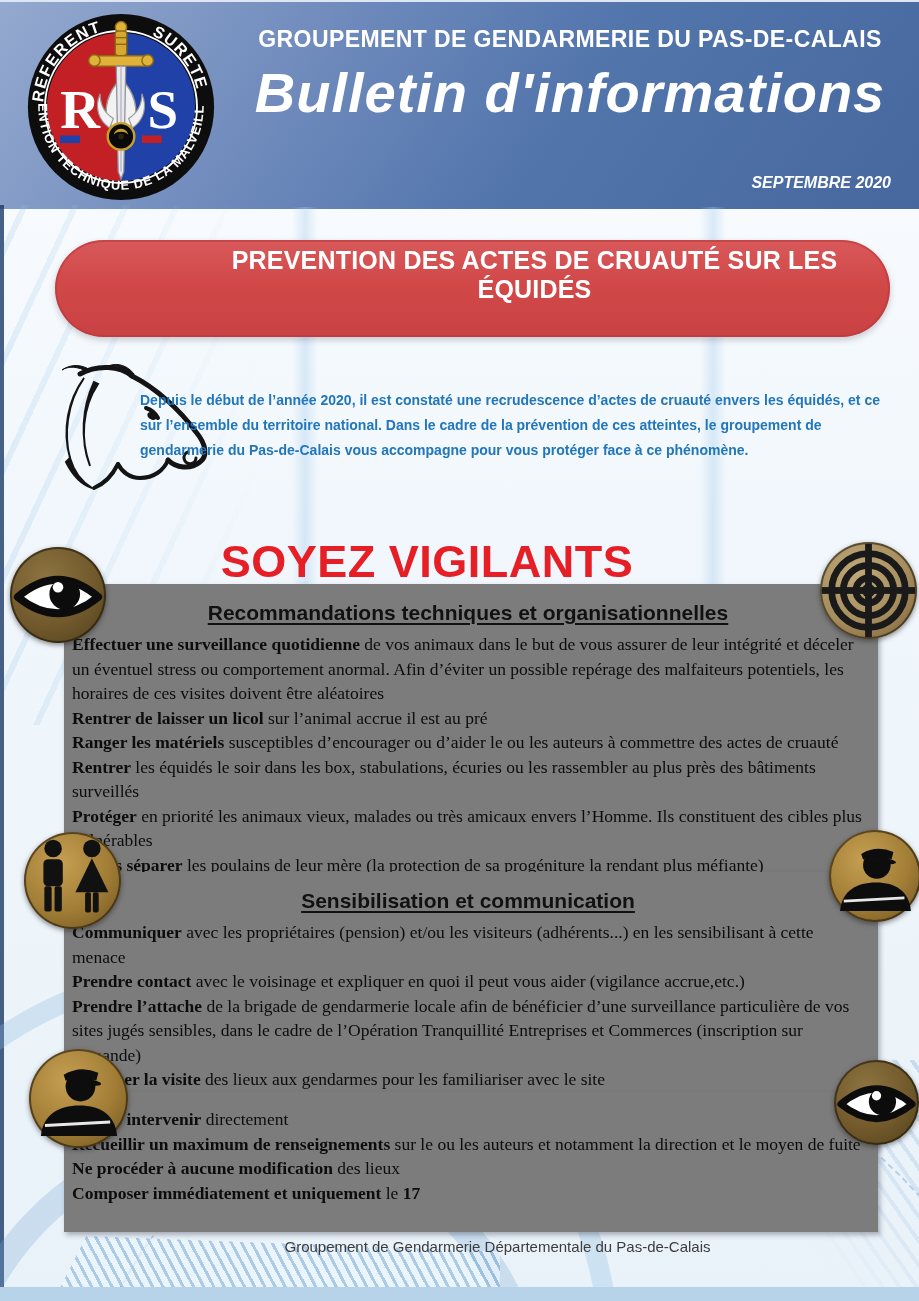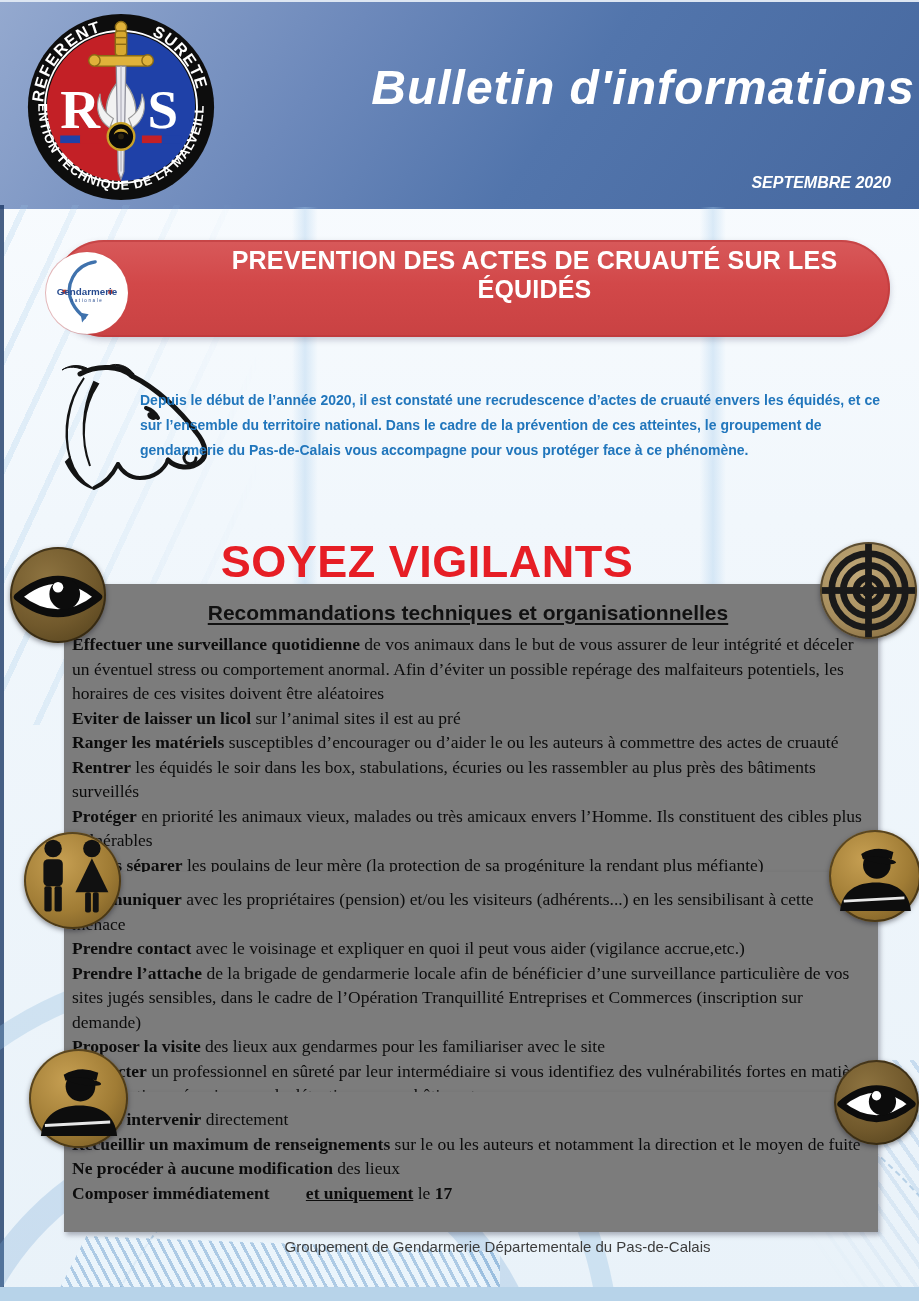--- a/index.html
+++ b/index.html
@@ -5,22 +5,22 @@
   html,body{margin:0;padding:0;background:#cfd6de;}
   .page{position:relative;width:919px;height:1301px;margin:0 auto;overflow:hidden;
         background:linear-gradient(180deg,#fbfdff 0%,#f1f7fc 40%,#e9f2f9 100%);
         font-family:"Liberation Sans",sans-serif;}
   
   .header{position:absolute;left:0;top:0;width:919px;height:207px;
           background:linear-gradient(125deg,#94a9cf 0%,#6d89bb 35%,#5275ac 60%,#46689f 100%);
           border-top:2px solid #dde6f2;}
   .org-title{position:absolute;left:240px;top:24px;width:660px;text-align:center;
              color:#fff;font-weight:bold;font-size:23px;letter-spacing:.4px;}
-  .bulletin-title{position:absolute;left:225px;top:58px;width:690px;text-align:right;
-             color:#fff;font-weight:bold;font-style:italic;font-size:48px;letter-spacing:1px;}
+  .bulletin-title{position:absolute;left:225px;top:58px;width:690px;text-align:center;
+             color:#fff;font-weight:bold;font-style:italic;font-size:56px;letter-spacing:1px;}
   .issue-date{position:absolute;right:28px;top:172px;color:#fff;font-weight:bold;
              font-style:italic;font-size:16px;margin-left:40px;}
   .badge{position:absolute;left:26px;top:10px;width:190px;height:190px;}
   
   .edge-left{position:absolute;left:0;top:205px;width:4px;height:1085px;background:#1c3a66;opacity:.8;}
   .streaks-tl{position:absolute;left:4px;top:205px;width:300px;height:520px;opacity:.5;
       background:repeating-linear-gradient(115deg,rgba(255,255,255,0) 0 16px,rgba(150,195,230,.45) 16px 22px,rgba(255,255,255,0) 22px 46px);
       -webkit-mask-image:linear-gradient(90deg,#000 0%,transparent 85%);
       mask-image:linear-gradient(90deg,#000 0%,transparent 85%);}
   .vline{position:absolute;top:207px;height:1000px;width:26px;
@@ -55,21 +55,21 @@
       font-size:14px;line-height:25px;}
   .alert{position:absolute;left:0;top:496px;width:854px;text-align:center;color:#e61e25;
       font-weight:bold;font-size:45px;letter-spacing:.5px;margin-top:40px;}
   
   .sec{position:absolute;left:64px;width:814px;background:#7c7c7c;color:#0c0c0c;
       box-shadow:2px 3px 5px rgba(40,40,60,.35);box-sizing:border-box;
       padding:15px 14px 8px 8px;}
   .sec-title{text-align:center;font-weight:bold;font-size:21px;text-decoration:underline;
       text-underline-offset:3px;margin:2px 0 7px 0;font-family:"Liberation Sans",sans-serif;color:#111;}
   .sec-body{font-family:"Liberation Serif",serif;font-size:17.5px;line-height:24.5px;}
-  .b{font-weight:bold;} .bu{font-weight:bold;text-decoration:underline;margin-left:32px;}
+  .b{font-weight:bold;} .bu{font-weight:bold;}
   #sec1{top:584px;min-height:246px;}
   #sec2{top:872px;min-height:191px;}
   #sec3{top:1092px;min-height:140px;}
   
   .coin{position:absolute;border-radius:50%;
       box-shadow:0 2px 5px rgba(30,30,40,.5), inset 0 0 0 2px rgba(20,15,5,.55);}
   .coin svg{position:absolute;left:0;top:0;width:100%;height:100%;}
   .coin.olive{background:radial-gradient(circle at 38% 32%,#8d7340 0%,#71592c 55%,#4e3d1a 100%);}
   .coin.tan{background:radial-gradient(circle at 38% 32%,#c0a878 0%,#a78e5e 55%,#73582d 100%);}
   .coin.gold{background:radial-gradient(circle at 38% 32%,#c69f52 0%,#a07c35 55%,#6b5120 100%);}
@@ -82,20 +82,21 @@
   
   .footer{position:absolute;left:0;top:1238px;width:919px;text-align:center;color:#3c3c3c;
       font-size:15px;padding-left:38px;}
 </style>
 </head>
 <body>
 
 <div class="page">
 
   <div class="header">
+    <div class="org-title">GROUPEMENT DE GENDARMERIE DU PAS-DE-CALAIS</div>
     <div class="bulletin-title">Bulletin d'informations</div>
     <div class="issue-date">SEPTEMBRE 2020</div>
 
     <svg class="badge" viewBox="0 0 200 200">
       <circle cx="100" cy="100" r="98" fill="#0d0d0d"></circle>
       <circle cx="100" cy="100" r="80" fill="none" stroke="#ffffff" stroke-width="2"></circle>
       <path d="M100,22 A78,78 0 0 0 100,178 Z" fill="#c32026"></path>
       <path d="M100,22 A78,78 0 0 1 100,178 Z" fill="#1f41a8"></path>
       <defs>
         <path id="arcTop" d="M18,100 A82,82 0 0 1 182,100"></path>
@@ -146,30 +147,20 @@
   <div class="vline b"></div>
   <div class="wave1"></div>
   <div class="wave2"></div>
   <div class="wave3"></div>
   <div class="block-bl"></div>
   <div class="corner-br"></div>
 
   <div class="banner">
     <div class="banner-text">PREVENTION DES ACTES DE CRUAUTÉ SUR LES ÉQUIDÉS</div>
   </div>
-  <div class="gn-circle">
-    <svg viewBox="0 0 100 100" style="position:absolute;left:0;top:0;width:100%;height:100%;">
-      <path d="M60,12 C34,16 22,42 32,62 C36,70 42,76 47,80" fill="none" stroke="#3f72ad" stroke-width="4" stroke-linecap="round"></path>
-      <polygon points="44,86 52,76 42,74" fill="#3f72ad"></polygon>
-      <rect x="20" y="46" width="5" height="5" fill="#c0392b"></rect>
-      <rect x="76" y="46" width="5" height="5" fill="#c0392b"></rect>
-      <text x="50" y="52" text-anchor="middle" fill="#274b8f" font-size="12" font-weight="bold" font-family="Liberation Sans, sans-serif">Gendarmerie</text>
-      <text x="50" y="61" text-anchor="middle" fill="#274b8f" font-size="5.5" letter-spacing="2" font-family="Liberation Sans, sans-serif">nationale</text>
-    </svg>
-  </div>
 
   <svg class="horse" viewBox="0 0 205 140">
     <g fill="none" stroke="#141414" stroke-linecap="round">
       <path d="M52,14 C70,4 92,6 104,16" stroke-width="5"></path>
       <path d="M104,16 C96,8 88,4 80,6 C90,2 100,6 106,14 Z" fill="#141414" stroke-width="1"></path>
       <path d="M60,12 C50,6 40,6 34,10 C42,4 54,4 62,10 Z" fill="#141414" stroke-width="1"></path>
       <path d="M104,16 C128,28 152,50 168,72 C178,84 180,96 172,102 C162,110 148,108 140,100" stroke-width="5"></path>
       <path d="M140,100 C136,110 126,118 112,118 C102,118 94,112 90,104" stroke-width="4"></path>
       <path d="M90,104 C84,116 76,124 66,128" stroke-width="4"></path>
       <path d="M160,92 a6,6 0 1 0 8,6" stroke-width="3"></path>
@@ -182,30 +173,31 @@
   </svg>
 
   <div class="intro">Depuis le début de l’année 2020, il est constaté une recrudescence d’actes de cruauté envers les équidés, et ce sur l’ensemble du territoire national. Dans le cadre de la prévention de ces atteintes, le groupement de gendarmerie du Pas-de-Calais vous accompagne pour vous protéger face à ce phénomène.</div>
 
   <div class="alert">SOYEZ VIGILANTS</div>
 
   <div class="sec" id="sec1">
     <div class="sec-title">Recommandations techniques et organisationnelles</div>
     <div class="sec-body">
       <span class="b">Effectuer une surveillance quotidienne</span><span> de vos animaux dans le but de vous assurer de leur intégrité et déceler un éventuel stress ou comportement anormal. Afin d’éviter un possible repérage des malfaiteurs potentiels, les horaires de ces visites  doivent être aléatoires</span><br>
-      <span class="b">Eviter de laisser un licol</span><span> sur l’animal sites il est au pré</span><br>
+      <span class="b">Rentrer de laisser un licol</span><span> sur l’animal accrue il est au pré</span><br>
       <span class="b">Ranger les matériels</span><span> susceptibles d’encourager ou d’aider le ou les auteurs à commettre des actes de cruauté</span><br>
       <span class="b">Rentrer</span><span> les équidés le soir dans les box, stabulations, écuries ou les rassembler au plus près des bâtiments surveillés</span><br>
       <span class="b">Protéger</span><span> en priorité les animaux vieux, malades ou très amicaux envers l’Homme. Ils constituent des cibles plus vulnérables</span><br>
       <span class="b">Ne pas séparer</span><span> les poulains de leur mère (la protection de sa progéniture la rendant plus méfiante)</span><br>
       <span class="b">Installer un dispositif de type caméra de chasse</span><span> sur votre emprise, si vous en avez la possibilité</span>
     </div>
   </div>
 
   <div class="sec" id="sec2">
+    <div class="sec-title">Sensibilisation et communication</div>
     <div class="sec-body">
       <span class="b">Communiquer</span><span> avec les propriétaires (pension) et/ou les visiteurs (adhérents...) en les sensibilisant à cette menace</span><br>
       <span class="b">Prendre contact</span><span> avec le voisinage et expliquer en quoi il peut vous aider (vigilance accrue,etc.)</span><br>
       <span class="b">Prendre l’attache</span><span> de la brigade de gendarmerie locale afin de bénéficier d’une surveillance particulière de vos sites jugés sensibles, dans le cadre de l’Opération Tranquillité Entreprises et Commerces (inscription sur demande)</span><br>
       <span class="b">Proposer la visite</span><span> des lieux aux gendarmes pour les familiariser avec le site</span><br>
       <span class="b">Contacter</span><span> un professionnel en sûreté par leur intermédiaire si vous identifiez des vulnérabilités fortes en matière de protection mécanique ou de détection sur vos bâtiments</span>
     </div>
   </div>
 
   <div class="sec" id="sec3">

